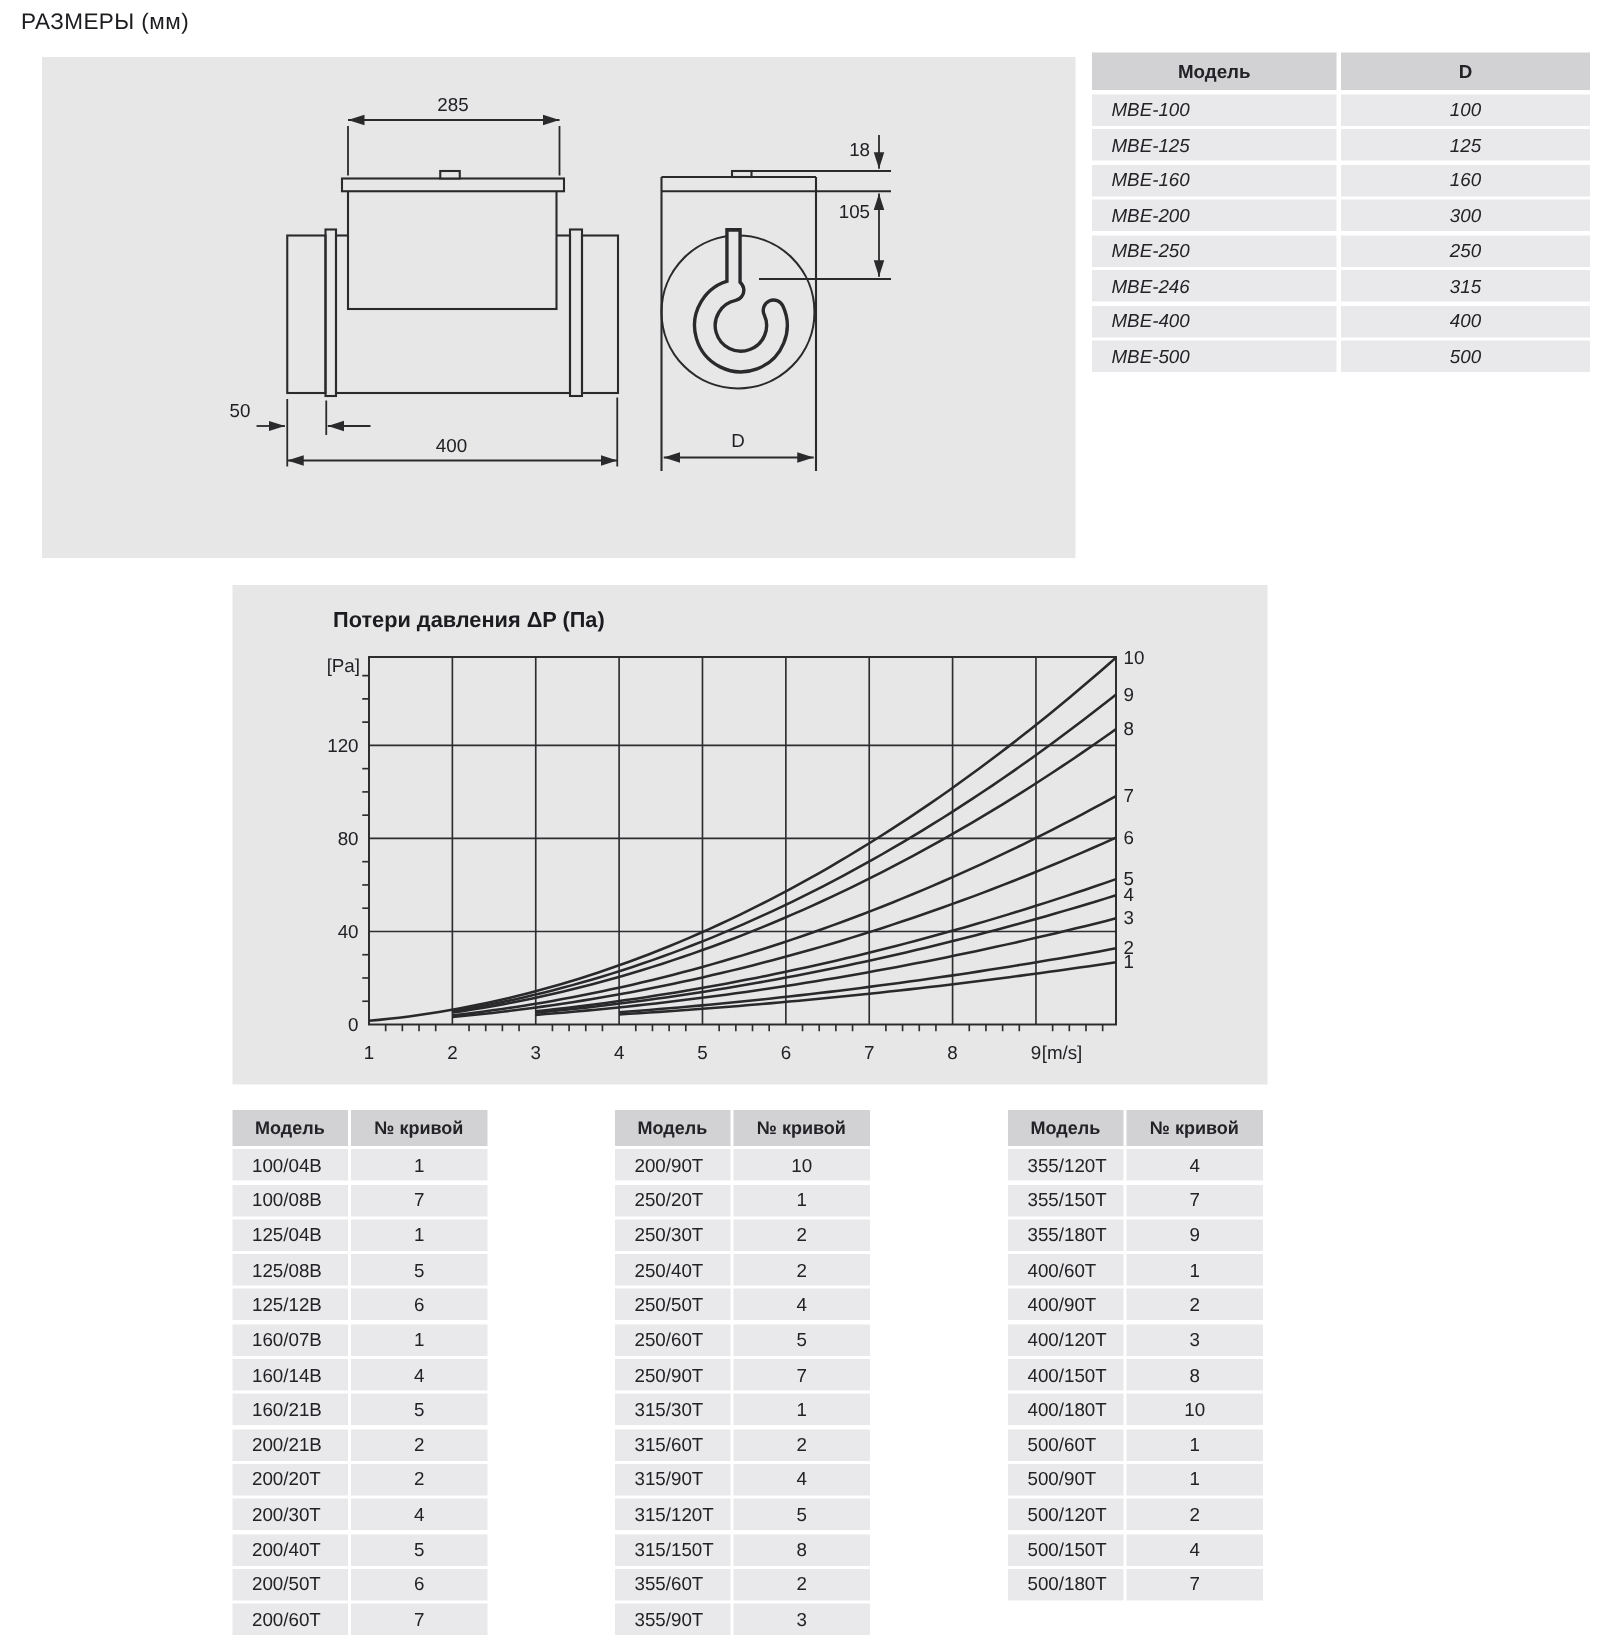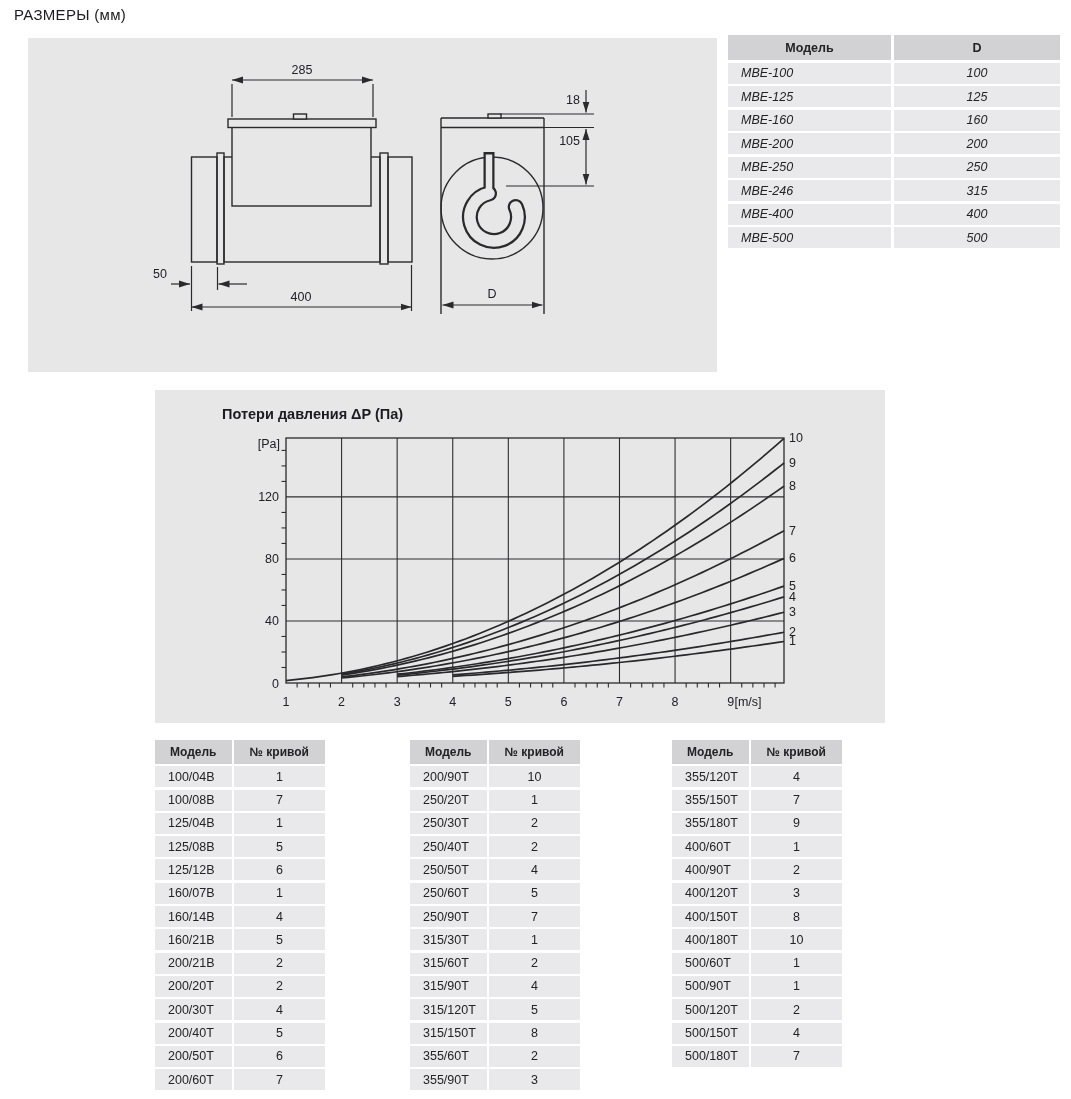--- a/index.html
+++ b/index.html
@@ -1,20 +1,20 @@
 <!DOCTYPE html>
 <html><head>
 <meta charset="utf-8">
 <style>
   html,body{margin:0;padding:0;background:#ffffff;}
   body{width:1071px;height:1099px;position:relative;font-family:"Liberation Sans","DejaVu Sans",sans-serif;color:#222226;}
   .page-title{position:absolute;left:14px;top:6px;font-size:15px;font-weight:400;letter-spacing:.3px;color:#1c1c20;}
   .panel{position:absolute;background:#e7e7e8;}
   #drawing-panel{left:14px;top:38px;width:689px;height:334px;margin-left:14px;}
-  #chart-panel{left:155px;top:390px;width:690px;height:333px;padding-left:40px;}
+  #chart-panel{left:155px;top:390px;width:690px;height:333px;}
   .chart-title{position:absolute;left:67px;top:16px;font-size:14.5px;font-weight:700;color:#1c1c20;}
   svg{display:block;}
   
   .dtable{position:absolute;font-size:12.5px;color:#232327;}
   .trow{display:flex;}
   .cell{background:#e9e9eb;display:flex;align-items:center;box-sizing:border-box;}
   .hrow .cell{background:#d2d2d4;justify-content:center;font-weight:700;}
   .c0{justify-content:flex-start;padding-left:13px;}
   .hrow .c0{justify-content:center;padding-left:0;}
   .c1{justify-content:center;}
@@ -128,21 +128,21 @@
     <div class="trow drow">
       <div class="cell c0">MBE-125</div>
       <div class="cell c1">125</div>
     </div>
     <div class="trow drow">
       <div class="cell c0">MBE-160</div>
       <div class="cell c1">160</div>
     </div>
     <div class="trow drow">
       <div class="cell c0">MBE-200</div>
-      <div class="cell c1">200</div>
+      <div class="cell c1">300</div>
     </div>
     <div class="trow drow">
       <div class="cell c0">MBE-250</div>
       <div class="cell c1">250</div>
     </div>
     <div class="trow drow">
       <div class="cell c0">MBE-246</div>
       <div class="cell c1">315</div>
     </div>
     <div class="trow drow">

